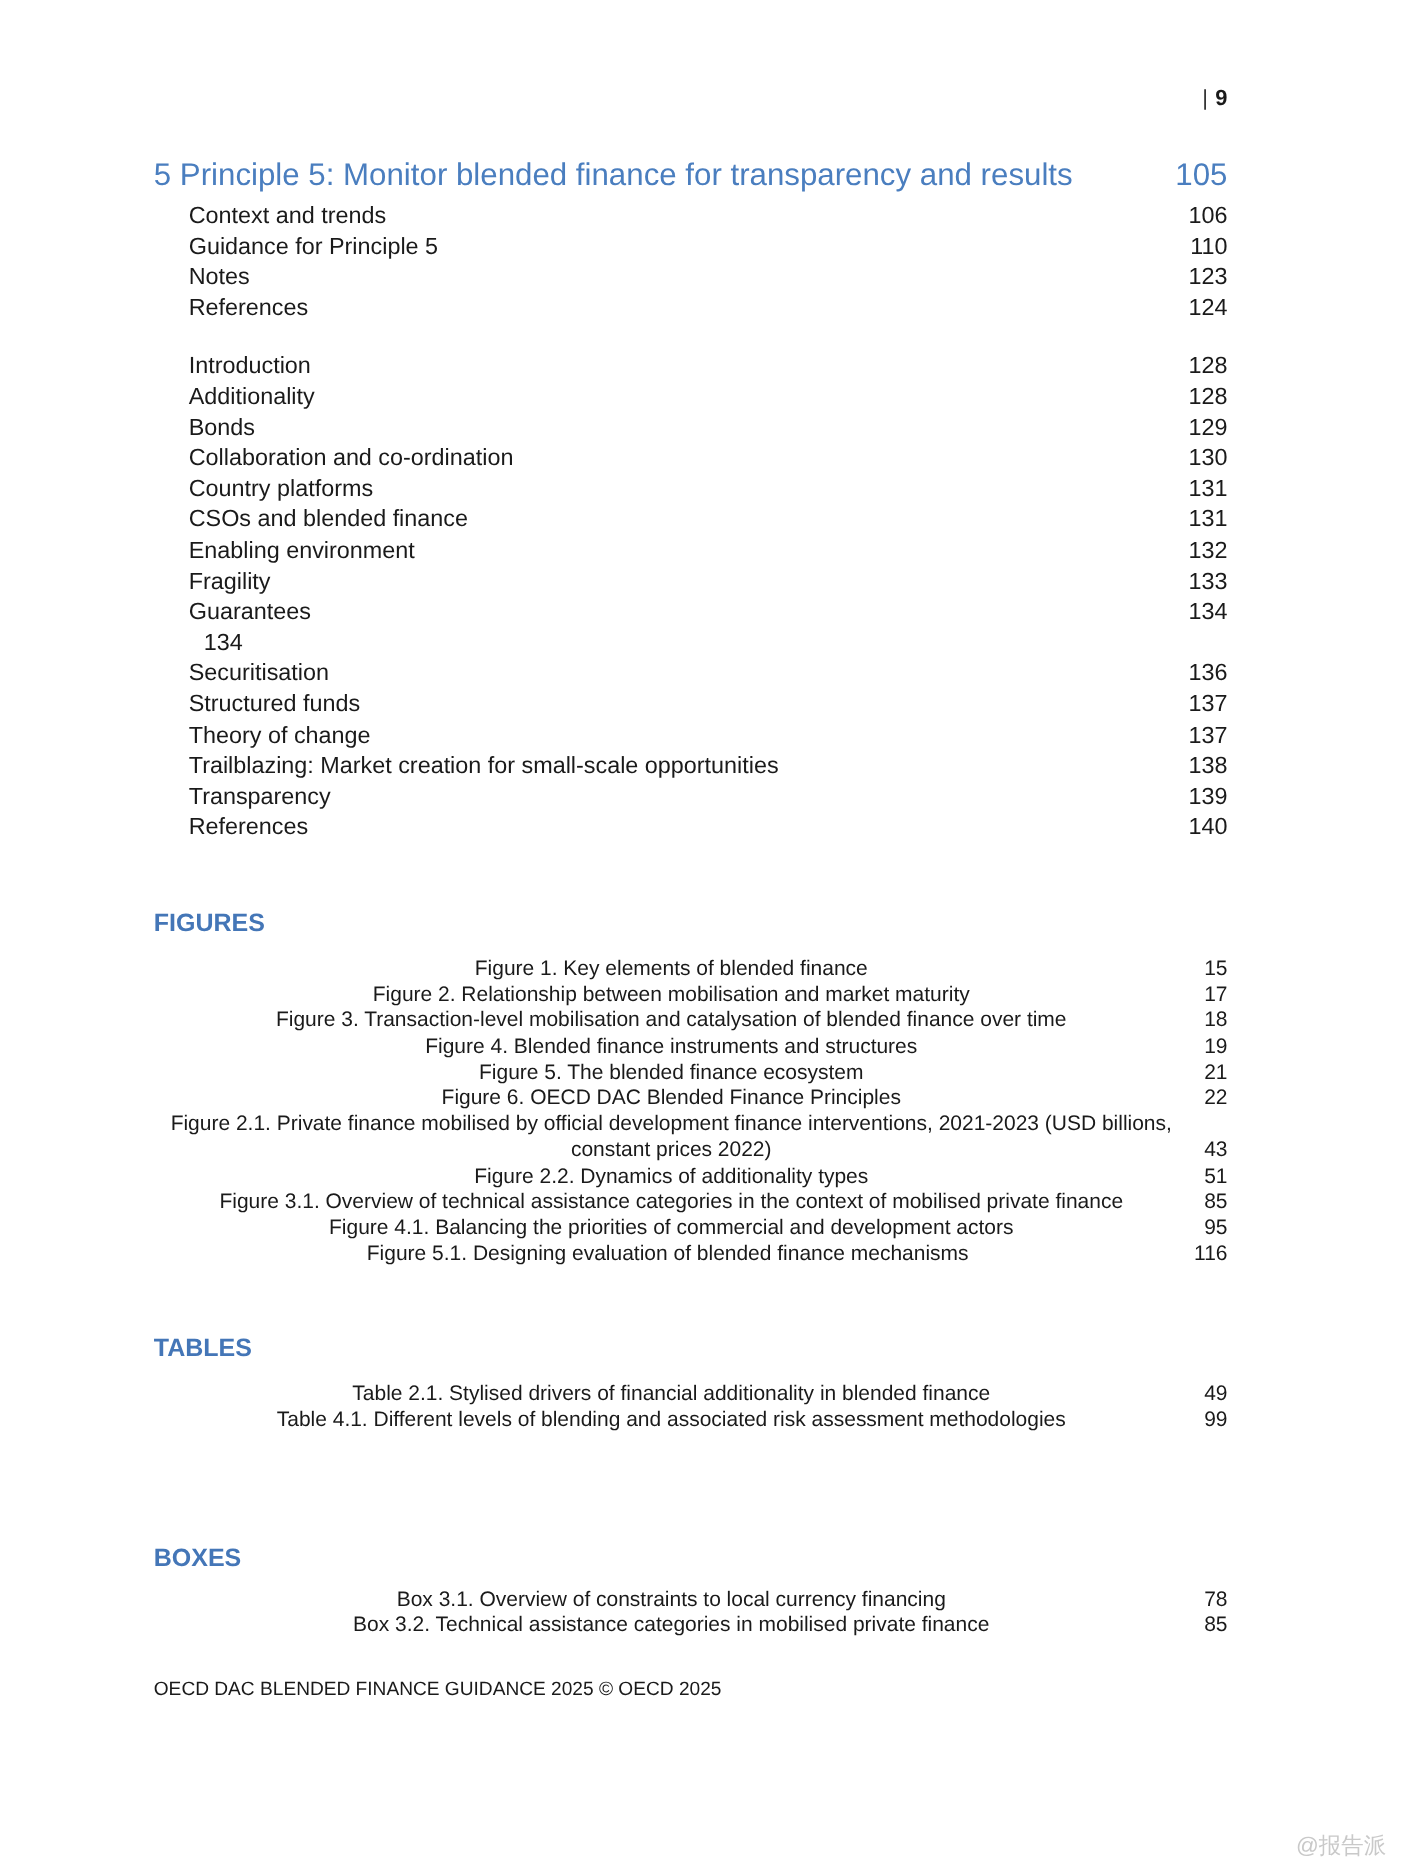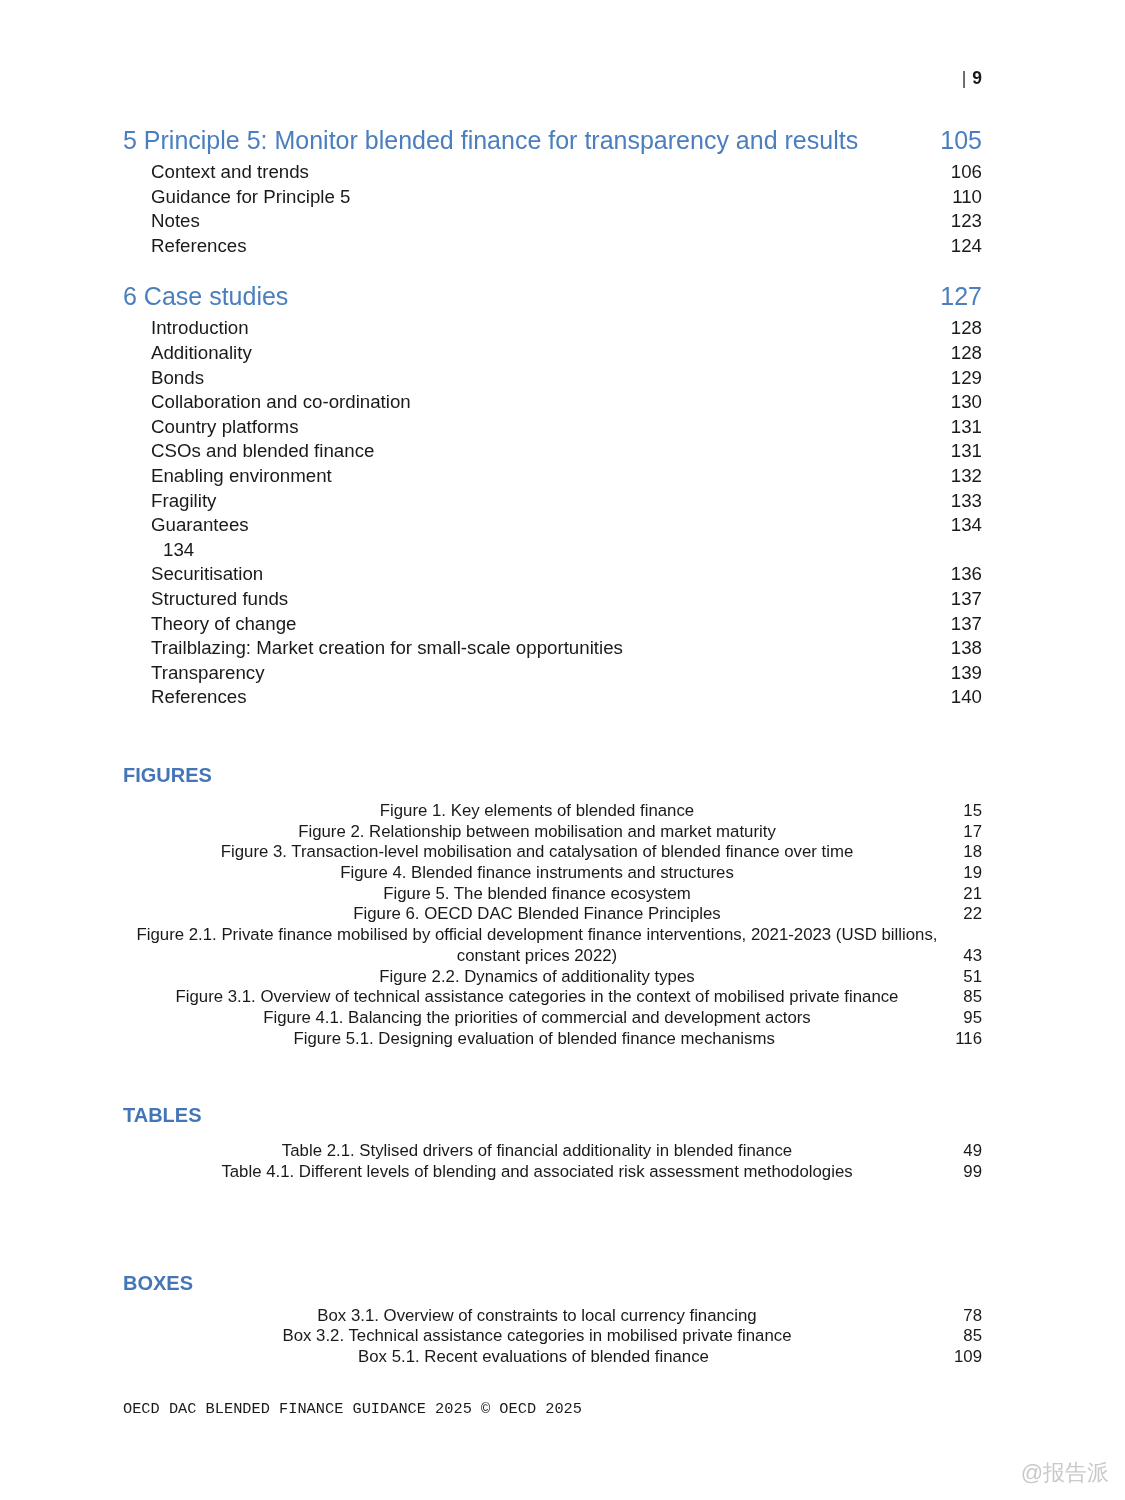--- a/index.html
+++ b/index.html
@@ -38,25 +38,25 @@
   .list-section.tables{margin-top:53px;}
   .list-section.boxes{margin-top:87px;}
   .section-head{color:var(--section-blue);font-weight:bold;font-size:20px;line-height:26px;}
   .entries{margin-top:13px;}
   .boxes .entries{margin-top:10px;}
   .f{font-size:16.8px;line-height:20.7px;text-align:center;}
   .f .lb{flex:1 1 auto;max-width:828px;}
   .f .pg{margin-left:10px;white-space:nowrap;}
 
   
-  .footer{margin-top:31px;font-size:15.3px;line-height:20px;font-family:Liberation Mono, monospace;}
+  .footer{margin-top:31px;font-size:15.3px;line-height:20px;}
 
   
   .watermark{position:absolute;right:16px;bottom:12px;
-      color:var(--watermark-gray);font-size:22px;margin-top:44px;}
+      color:var(--watermark-gray);font-size:18px;margin-top:44px;}
 </style>
 </head>
 <body>
 
 <div class="page">
 
   <div class="hdr">
     <span class="sep">|</span>
     <span class="num">9</span>
   </div>
@@ -80,24 +80,20 @@
           <span class="pg">123</span>
         </div>
       <div class="row sub">
           <span class="lb">References</span>
           <span class="pg">124</span>
         </div>
     </div>
   </div>
 
   <div class="chapter">
-    <div class="chapter-head">
-      <span>6 Case studies</span>
-      <span>127</span>
-    </div>
     <div class="chapter-items">
       <div class="row sub">
           <span class="lb">Introduction</span>
           <span class="pg">128</span>
         </div>
       <div class="row sub">
           <span class="lb">Additionality</span>
           <span class="pg">128</span>
         </div>
       <div class="row sub">
@@ -226,24 +222,20 @@
     <div class="section-head">BOXES</div>
     <div class="entries">
       <div class="row f">
           <span class="lb">Box 3.1. Overview of constraints to local currency financing</span>
           <span class="pg">78</span>
         </div>
       <div class="row f">
           <span class="lb">Box 3.2. Technical assistance categories in mobilised private finance</span>
           <span class="pg">85</span>
         </div>
-      <div class="row f">
-          <span class="lb">Box 5.1. Recent evaluations of blended finance</span>
-          <span class="pg">109</span>
-        </div>
     </div>
   </div>
 
   <div class="footer">OECD DAC BLENDED FINANCE GUIDANCE 2025 © OECD 2025</div>
 
 </div>
 
 <div class="watermark">@报告派</div>
 
 </body></html>

